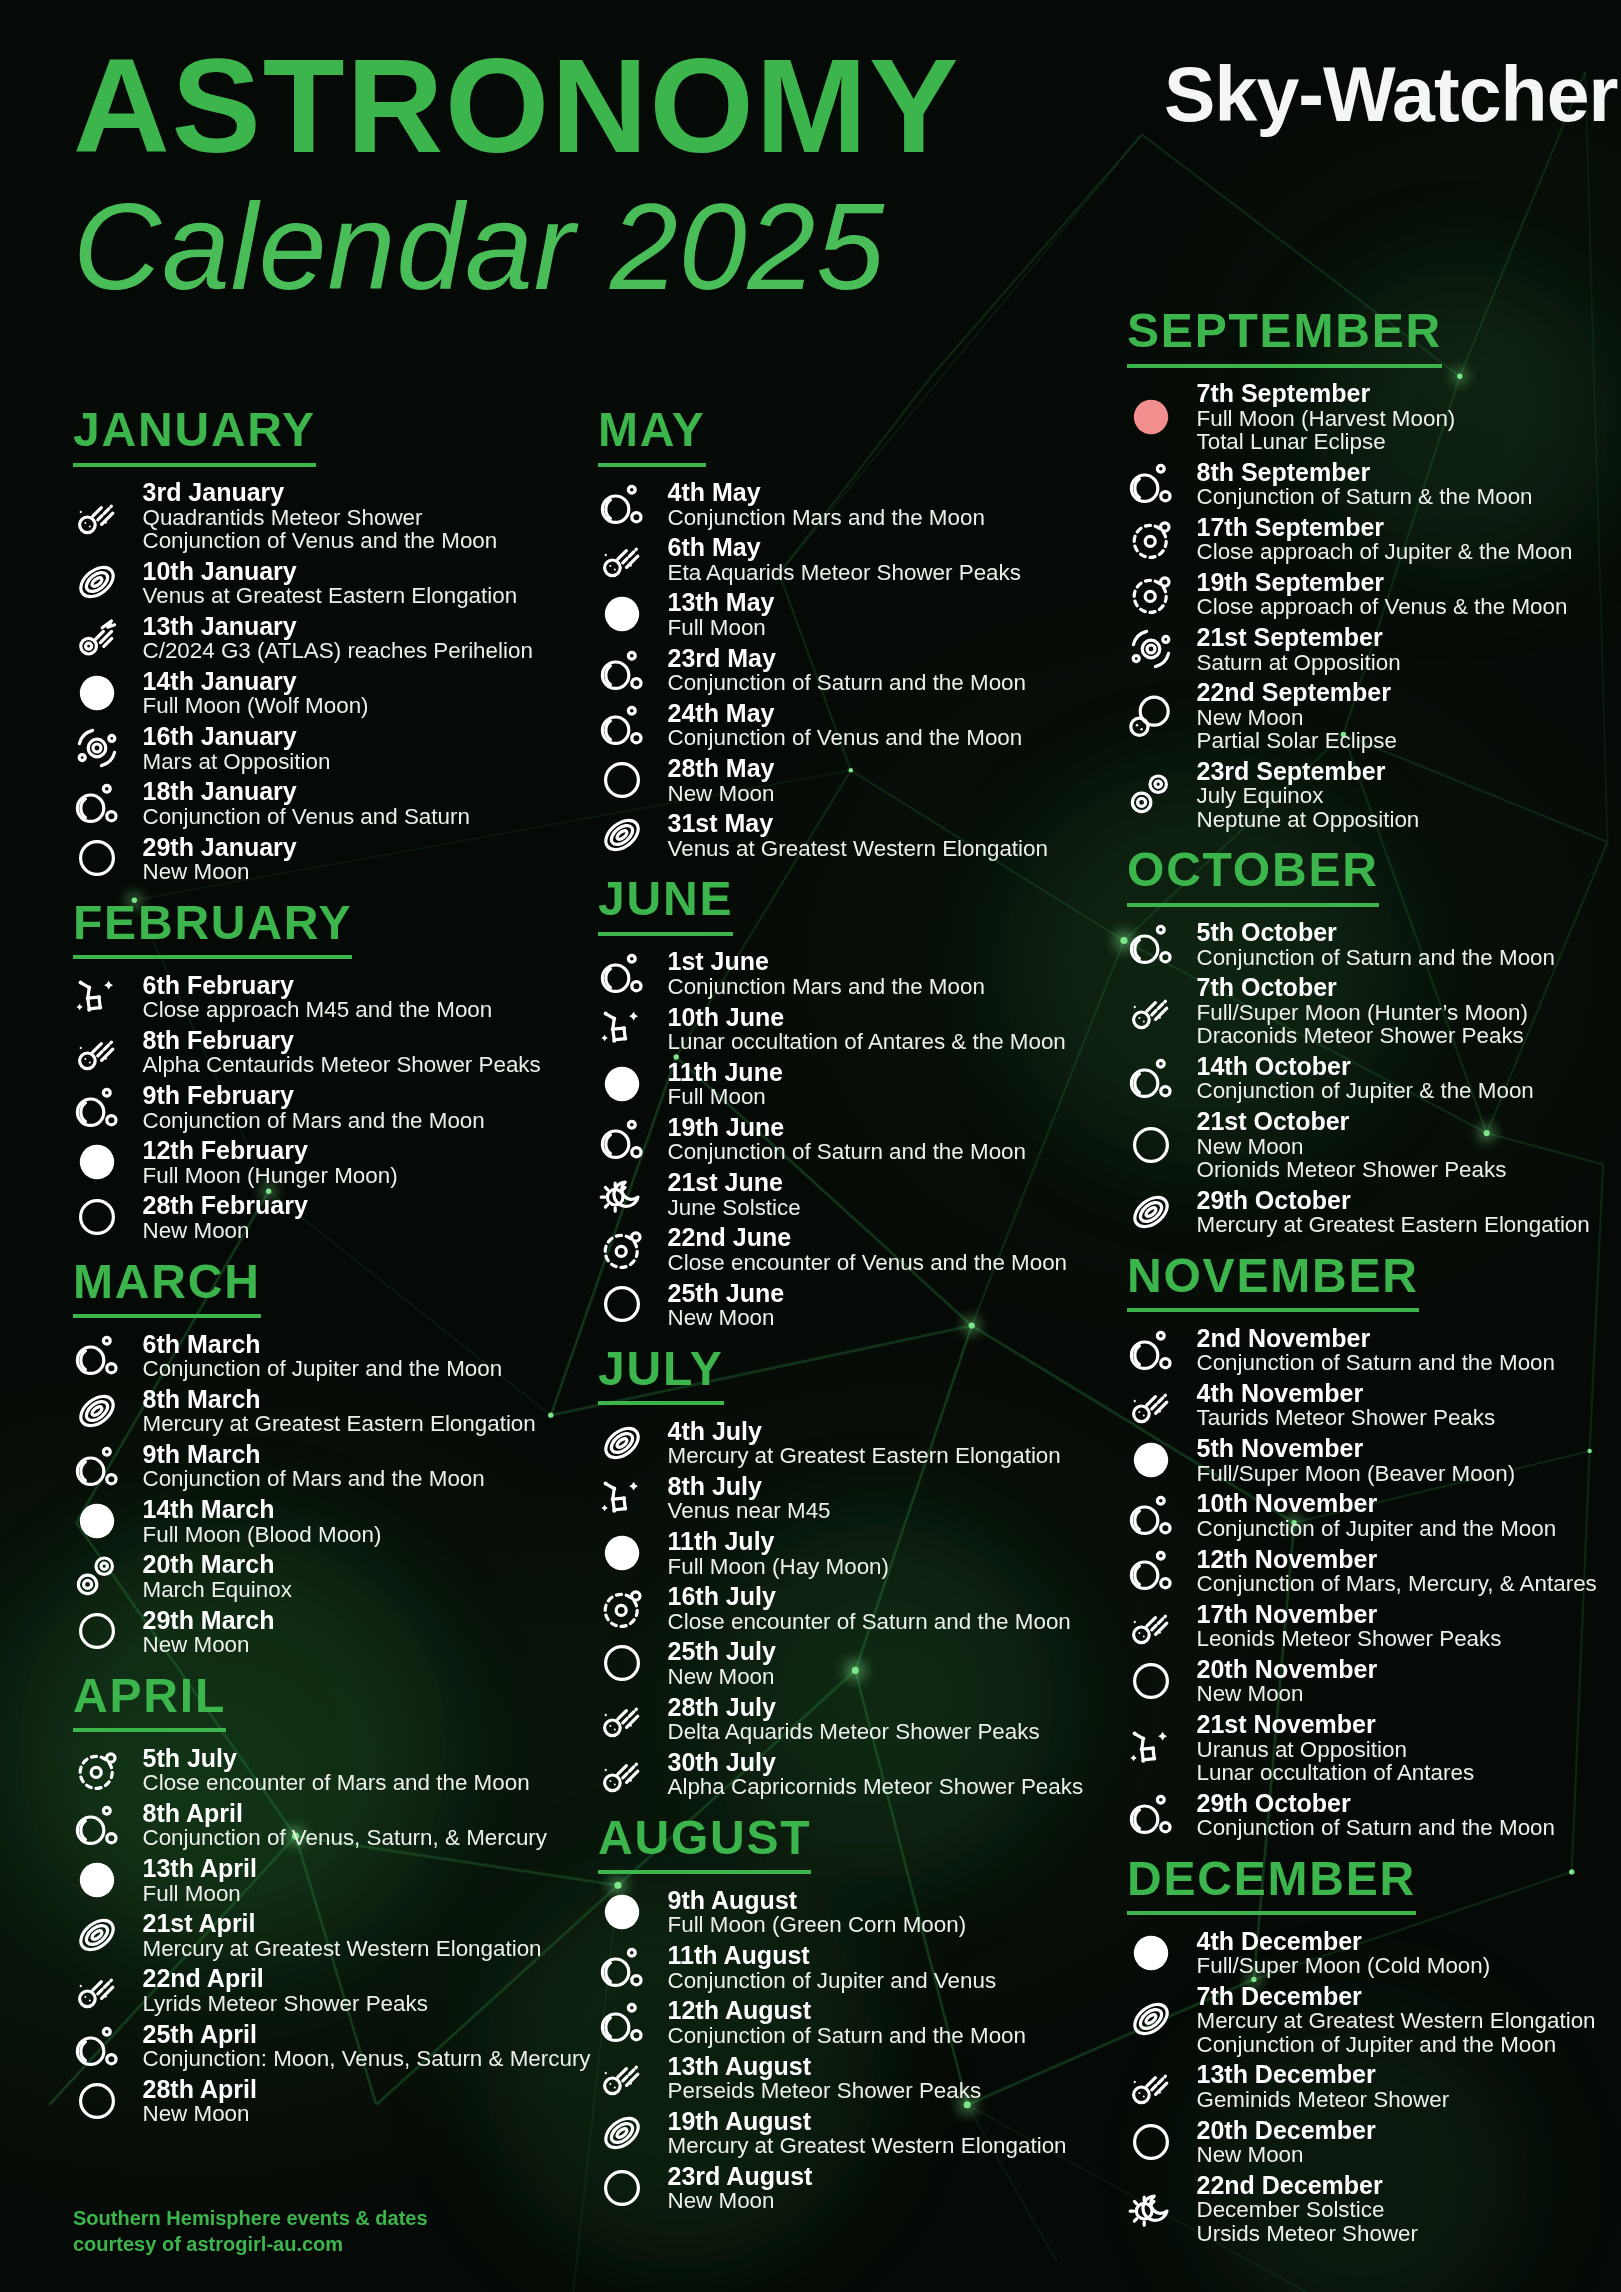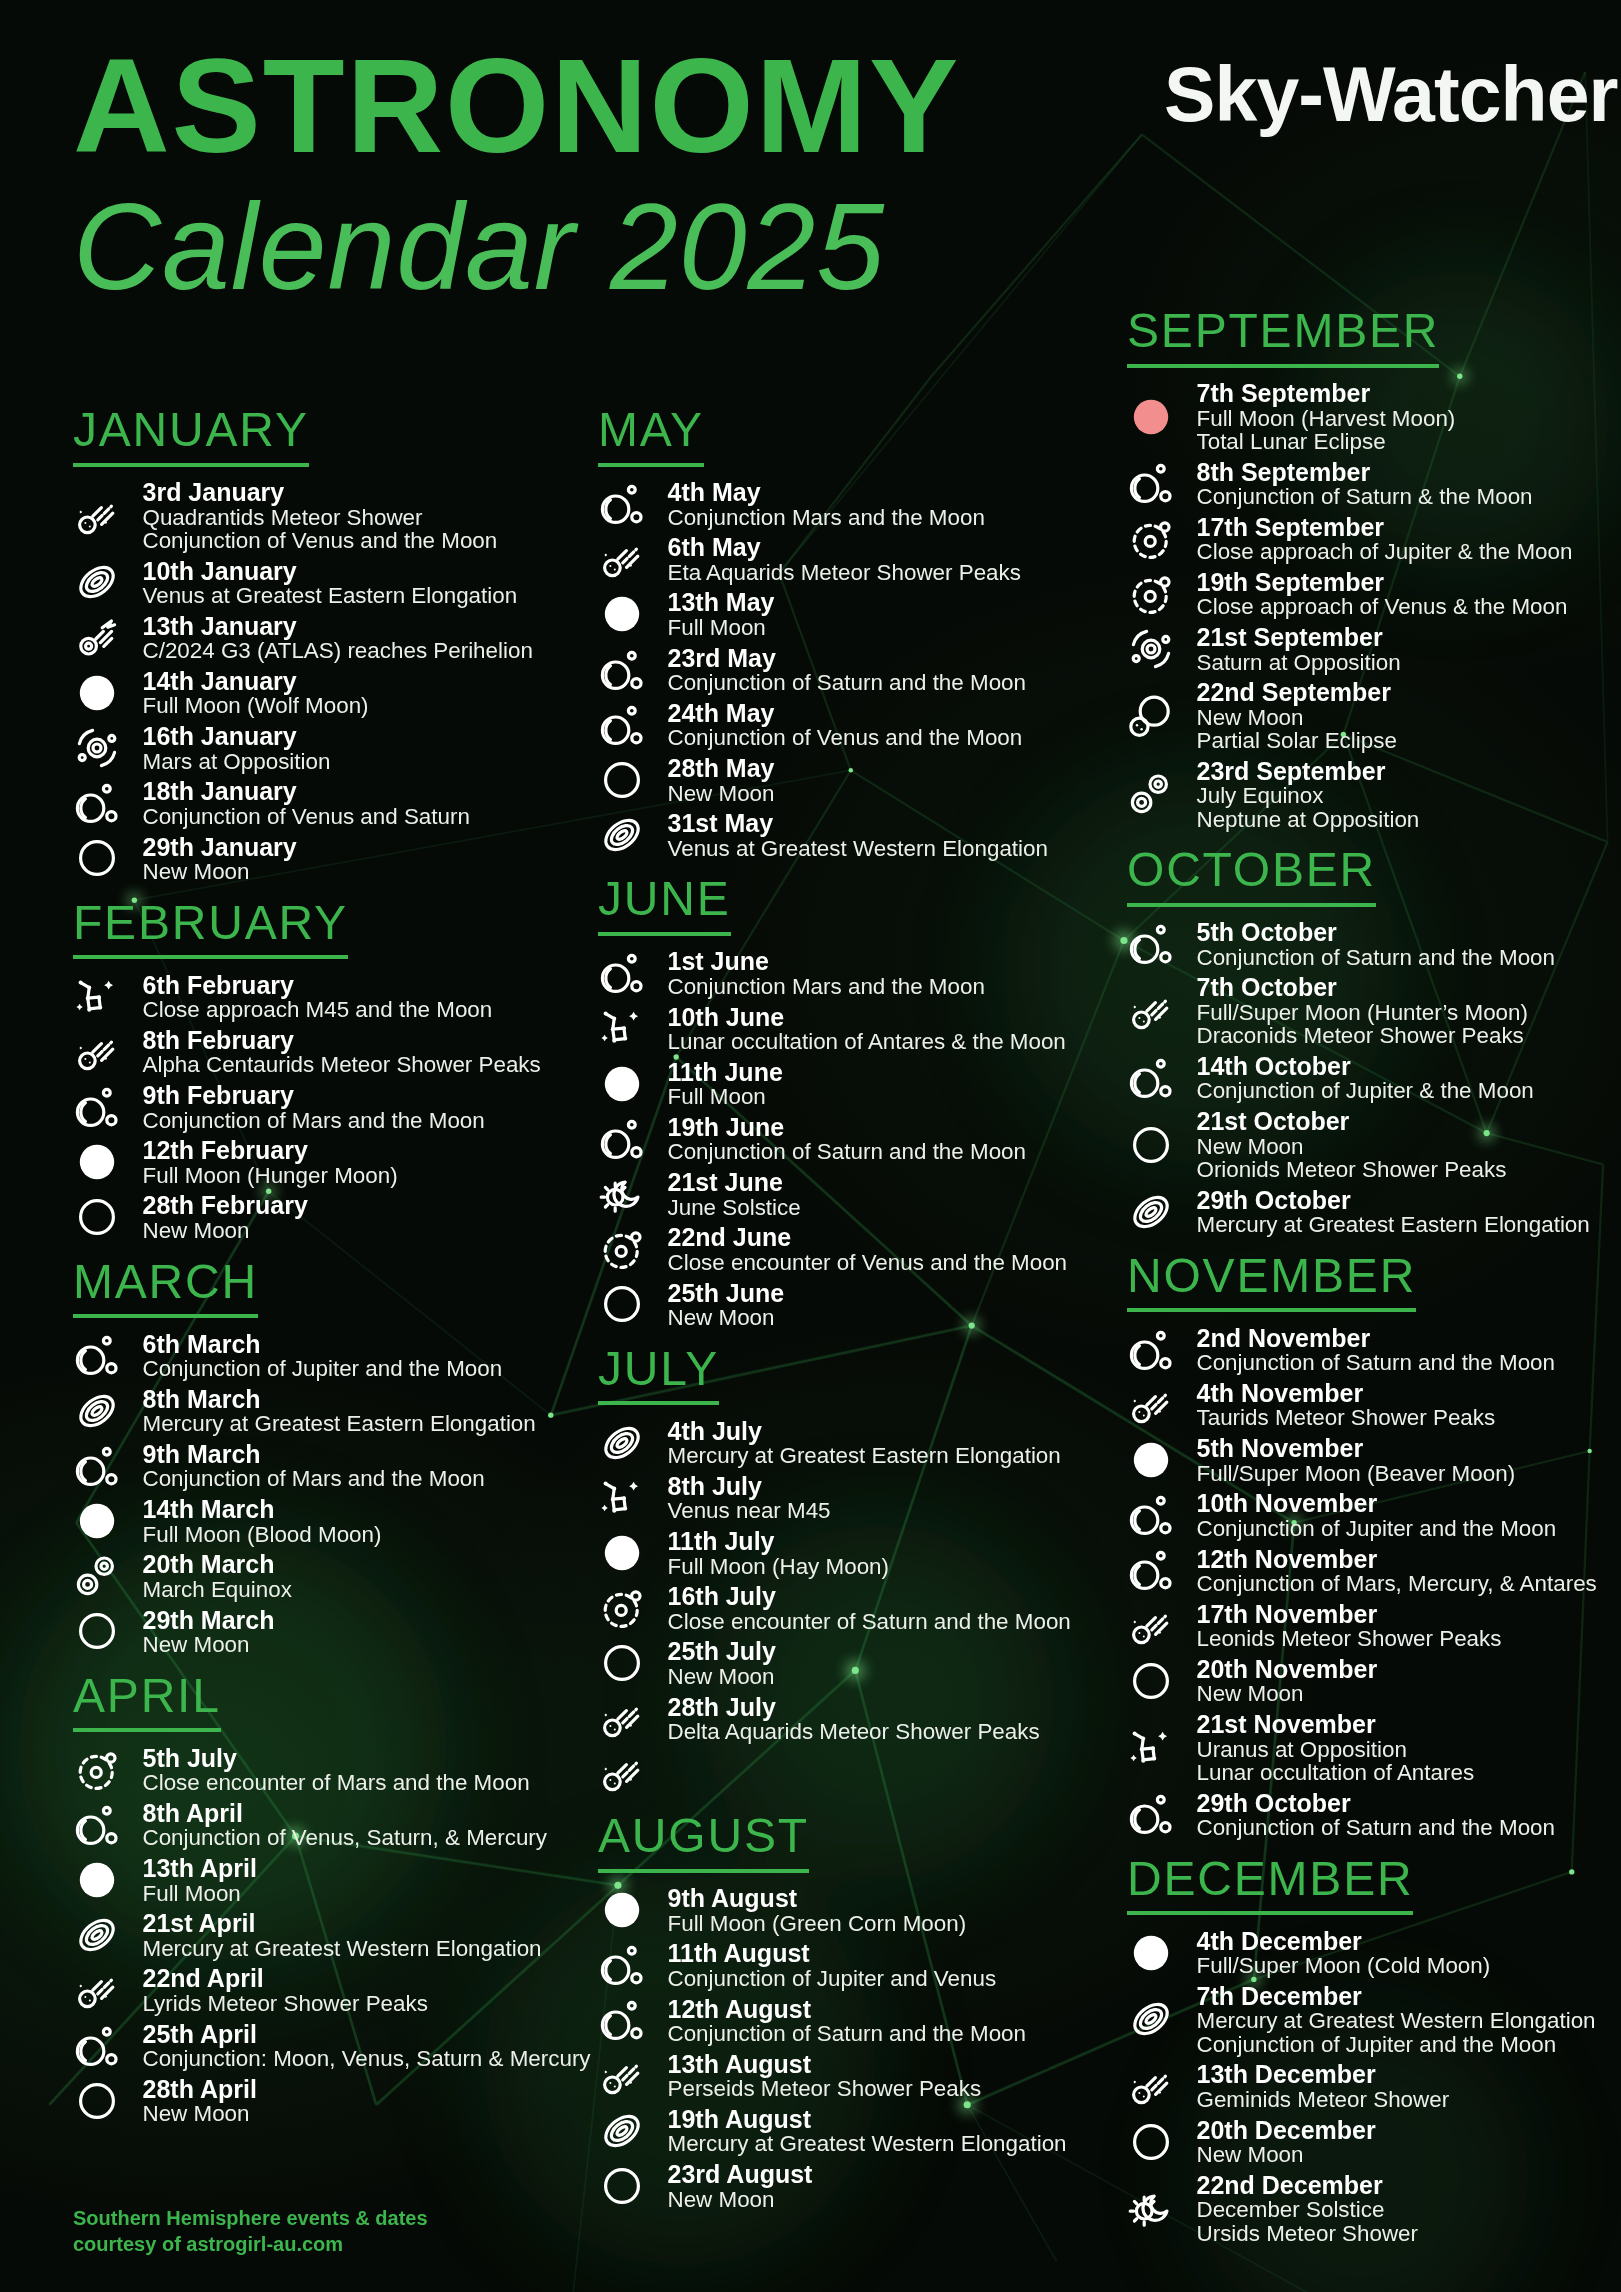--- a/index.html
+++ b/index.html
@@ -24,21 +24,21 @@
   .logo .galaxy{width:206px;height:134px;margin-left:134px;}
   .brand{font-size:77px;font-weight:800;color:#f4f6f3;letter-spacing:-0.9px;line-height:1;white-space:nowrap;}
   .brand .reg{font-size:27px;vertical-align:34px;font-weight:400;margin-left:3.6px;}
   .region{font-size:50px;font-weight:700;color:#f4f6f3;margin-top:5.4px;margin-left:95px;line-height:1;}
   
   .col{position:absolute;width:515px;}
   #col0{left:73px;top:405px;}
   #col1{left:598px;top:405px;}
   #col2{left:1127px;top:306px;}
   .month{margin-bottom:14.3px;}
-  .month-name{display:inline-block;font-size:48px;font-weight:400;letter-spacing:1.8px;
+  .month-name{display:inline-block;font-size:48px;font-weight:700;letter-spacing:1.8px;
     color:var(--accent);margin:0 0 12.5px 0;padding-bottom:7.2px;border-bottom:4.5px solid var(--accent);line-height:1.05;}
   .event{display:flex;align-items:center;gap:21.5px;margin-bottom:5.4px;}
   .icon{width:48px;height:48px;flex:0 0 48px;display:flex;align-items:center;justify-content:center;}
   .icon svg{width:48px;height:48px;stroke:#fff;stroke-width:1.6;fill:none;stroke-linecap:round;stroke-linejoin:round;}
   .date{font-size:25px;font-weight:700;line-height:1.06;white-space:nowrap;color:#fff;}
   .desc{font-size:22.4px;font-weight:400;line-height:1.04;white-space:nowrap;color:#edf0ea;}
   
   .footer{position:absolute;left:73px;top:2205px;font-size:20px;font-weight:700;color:var(--accent);line-height:1.32;}
 </style>
 </head>
@@ -738,20 +738,24 @@
               <circle cx="7.2" cy="16.4" r="3.9"></circle>
               <circle cx="6.2" cy="15.5" r=".5" fill="#fff" stroke="none"></circle>
               <circle cx="8.4" cy="17.3" r=".5" fill="#fff" stroke="none"></circle>
               <path d="M9.9 12.1 14.2 7.8"></path>
               <path d="M12.4 13.9 19.2 7.1" stroke-dasharray="3 1.6"></path>
               <path d="M14.3 16.2 19.9 10.6"></path>
               <path d="M3.9 9.3l.7.7-.7.7-.7-.7z" fill="#fff" stroke="none"></path>
               <path d="M16.4 14.6l.7.7-.7.7-.7-.7z" fill="#fff" stroke="none"></path>
             </svg>
           </span>
+          <div>
+            <div class="date">30th July</div>
+            <div class="desc">Alpha Capricornids Meteor Shower Peaks</div>
+          </div>
         </div></section>
       <section class="month"><h2 class="month-name">AUGUST</h2><div class="event">
           <span class="icon">
             <svg viewBox="0 0 24 24">
               <circle cx="12" cy="12" r="8.6" fill="#ffffff" stroke="none"></circle>
             </svg>
           </span>
           <div>
             <div class="date">9th August</div>
             <div class="desc">Full Moon (Green Corn Moon)</div>

